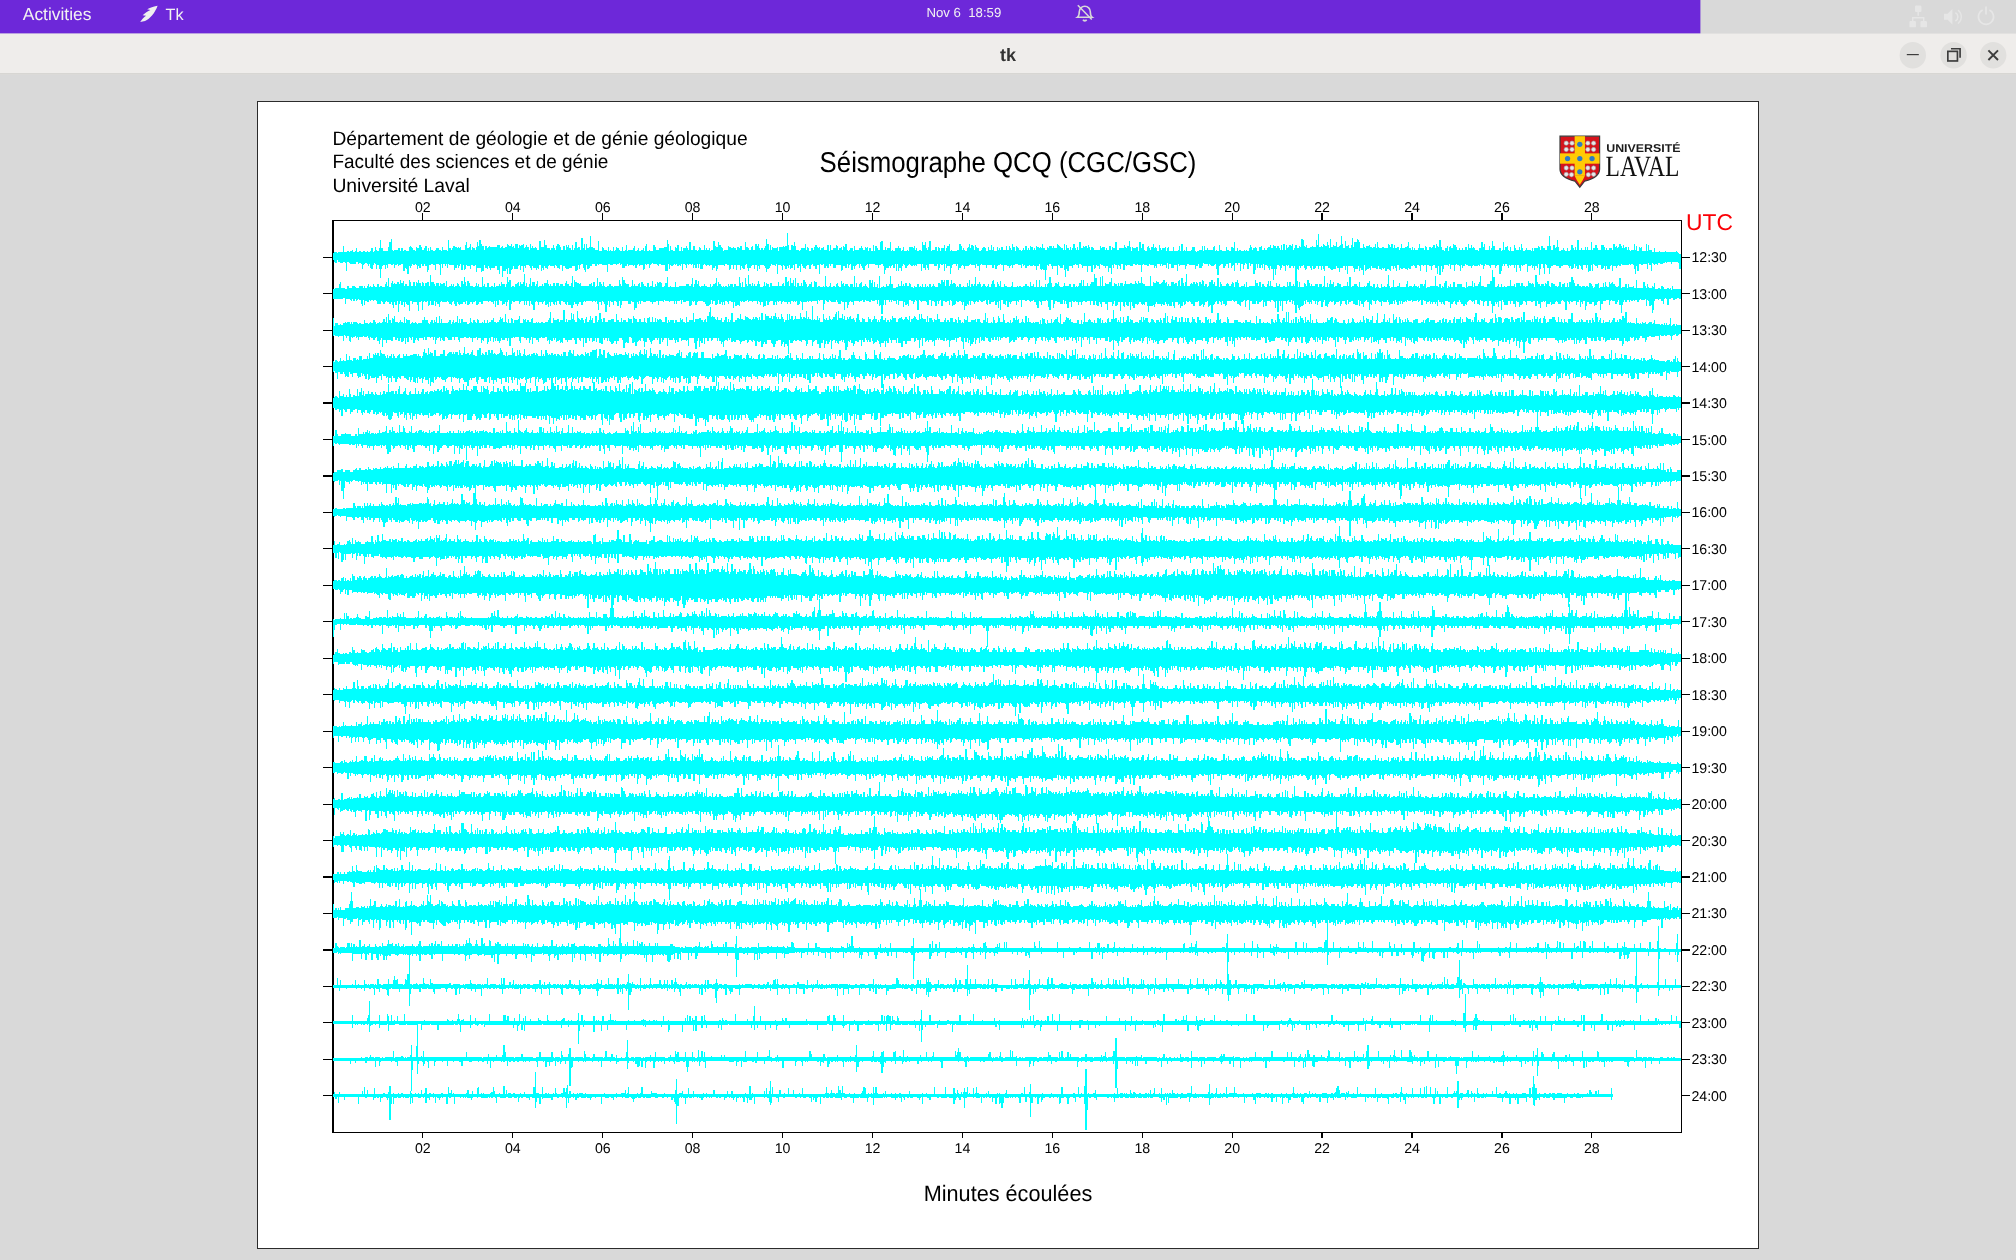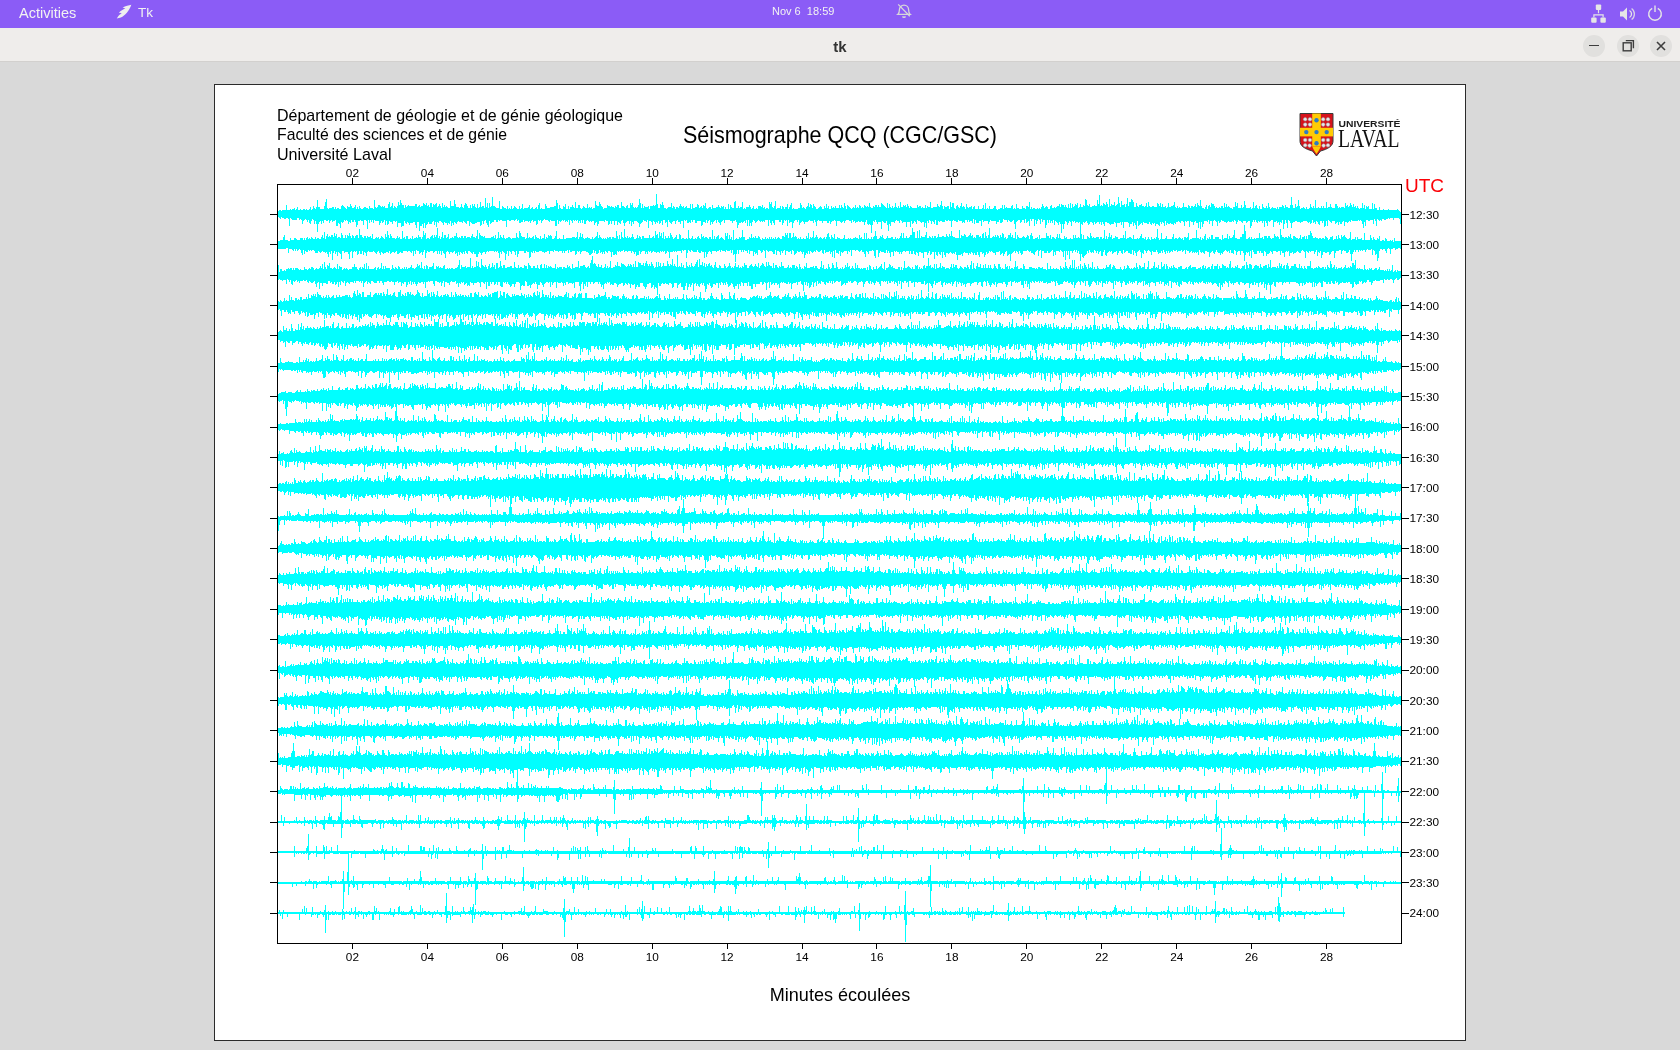--- a/index.html
+++ b/index.html
@@ -1,14 +1,14 @@
 <!DOCTYPE html>
 <html><head><meta charset="utf-8"><title>tk</title><style>
 html,body{margin:0;padding:0;width:1680px;height:1050px;overflow:hidden;background:#d9d9d9;font-family:"Liberation Sans",sans-serif;}
-.topbar{position:absolute;left:0;top:0;width:1680px;height:28px;background:#8b5cf6;color:#f2f2f2;font-size:13.5px;}
+.topbar{position:absolute;left:0;top:0;width:1417px;height:28px;background:#6d28d9;color:#f2f2f2;font-size:13.5px;}
 .titlebar{position:absolute;left:0;top:28px;width:1680px;height:34px;background:#efedeb;border-bottom:1px solid #d2d0ce;box-sizing:border-box;}
 .tb-text{position:absolute;top:5px;}
 </style></head>
 <body>
 <div class="topbar">
   <span class="tb-text" style="left:19px;font-size:14.5px;top:4.5px">Activities</span>
   <svg style="position:absolute;left:114px;top:0;width:22px;height:28px" viewBox="0 0 22 28">
       <g fill="#efefef">
         <path d="M14.8,3.2 C12.6,4.4 9.6,6.2 7.4,8.6 L10.2,8.4 C8.4,10.2 6.6,12.2 5.4,14.6 L8.2,14.0 C6.8,16.0 5.8,18.0 5.2,20.6 L8.8,18.6 C12.2,15.4 14.6,9.6 14.8,3.2 Z" transform="rotate(18 11 12)"></path>
       </g>

